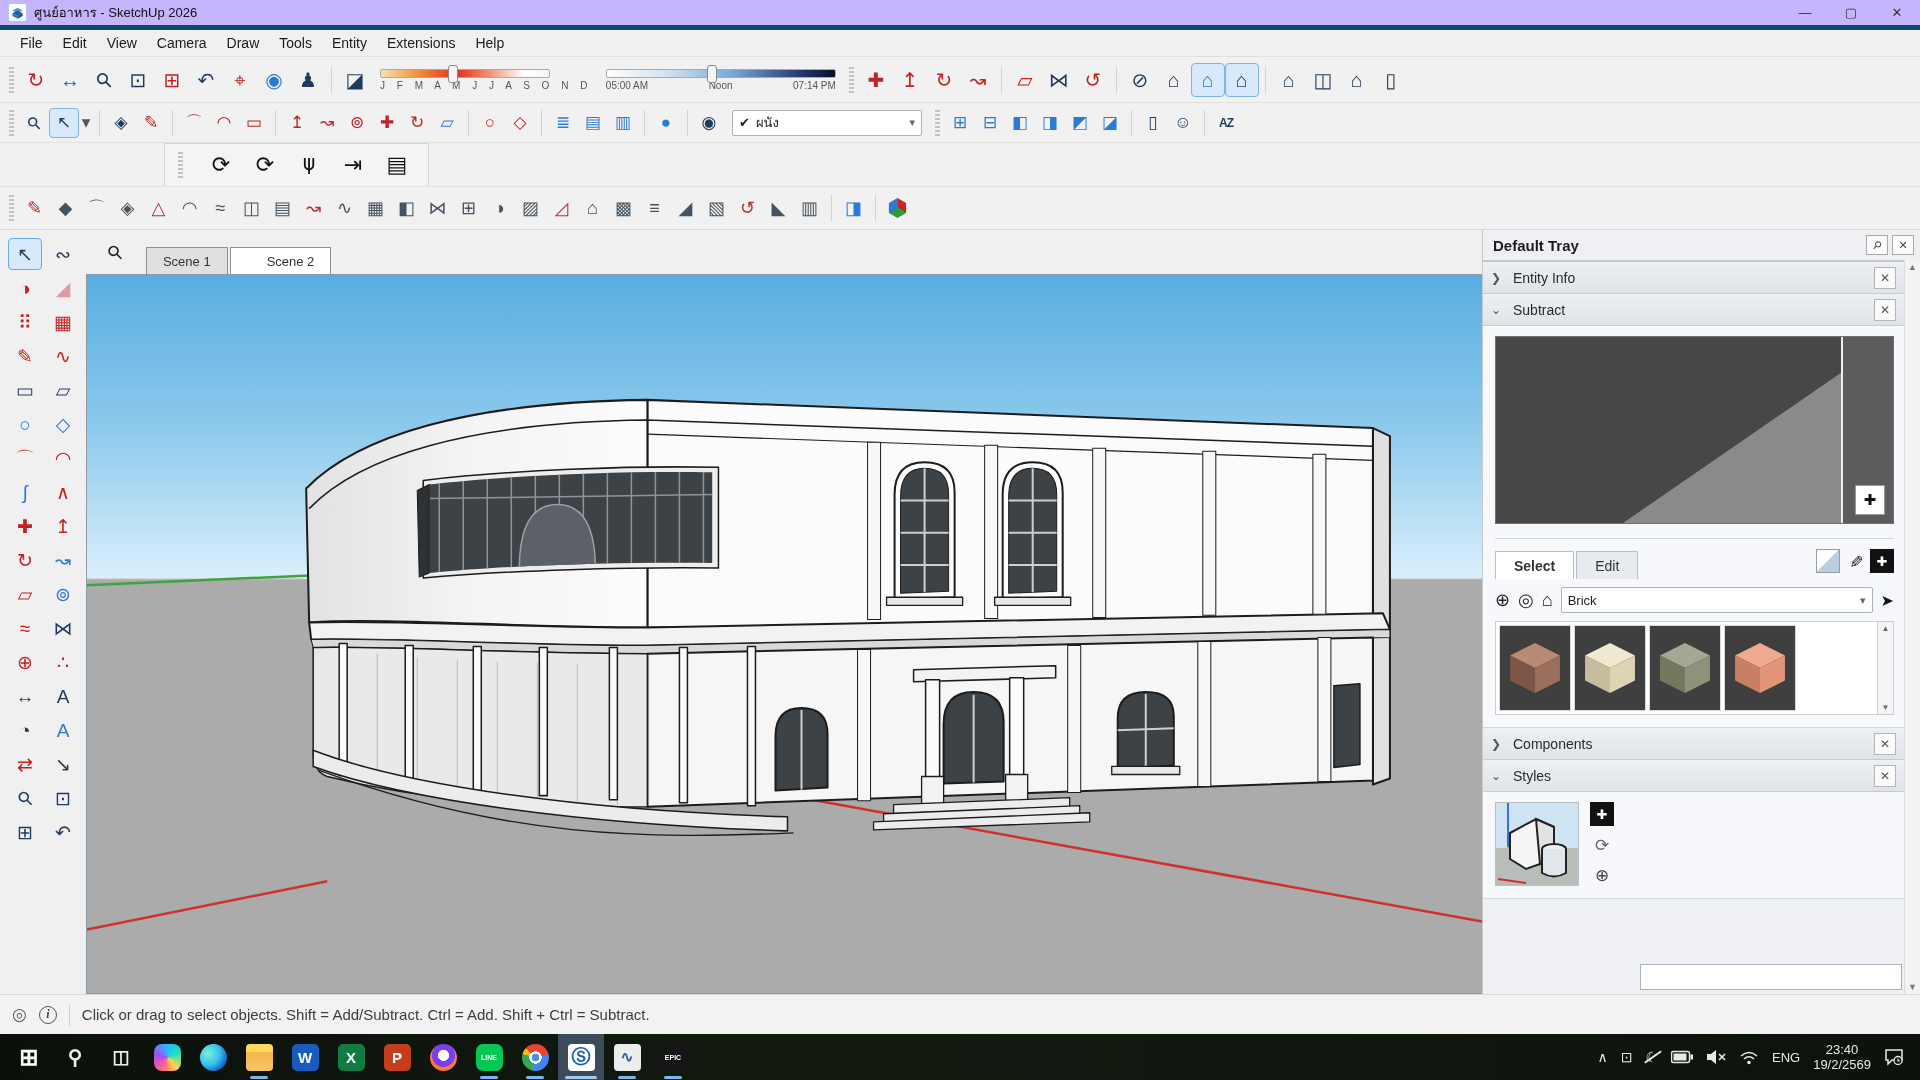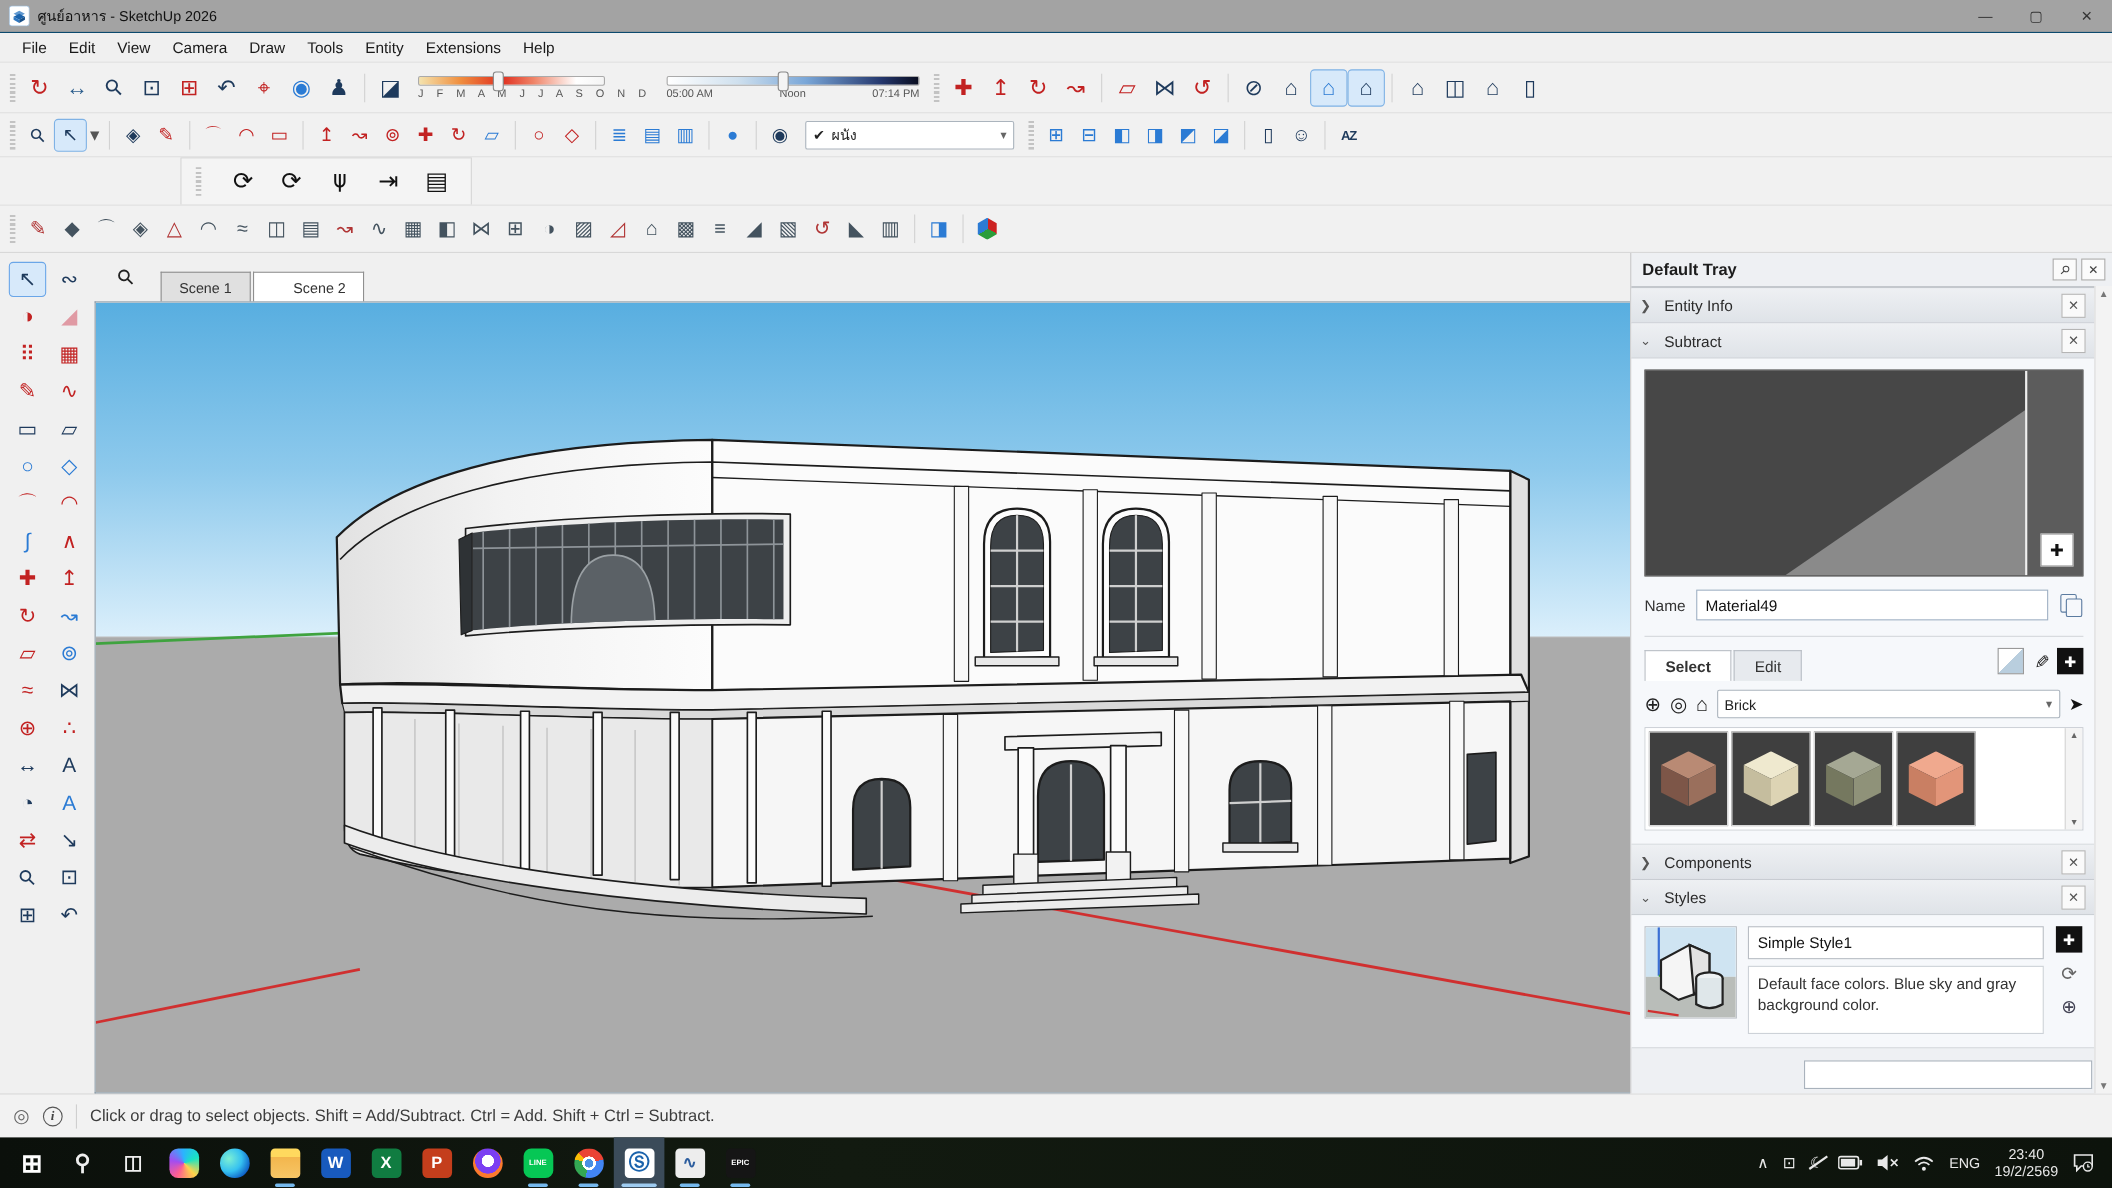--- a/index.html
+++ b/index.html
@@ -1,20 +1,20 @@
 <!DOCTYPE html>
 <html><head>
 <meta charset="utf-8">
 <style>
   * { margin:0; padding:0; box-sizing:border-box; }
   html,body { width:1920px; height:1080px; overflow:hidden; }
   body { font-family:"Liberation Sans","DejaVu Sans",sans-serif; background:#f0f0f0; display:flex; flex-direction:column; font-size:14px; color:#222; }
 
   
-  .titlebar { height:30px; background:#a3a3a3; display:flex; align-items:center; padding-left:8px; border-bottom:1px solid #0c4a6e; }
+  .titlebar { height:30px; background:#c4b5fd; display:flex; align-items:center; padding-left:8px; border-bottom:5px solid #0c4a6e; }
   .titlebar .logo { width:19px; height:19px; margin-right:7px; }
   .titlebar .title { font-size:13px; color:#111; }
   .win-controls { margin-left:auto; display:flex; height:100%; }
   .win-btn { width:46px; height:100%; border:none; background:transparent; font-size:13px; color:#333; cursor:pointer; }
 
   
   .menubar { height:26px; background:#f0f0f0; display:flex; align-items:center; padding-left:10px; }
   .menu-item { border:none; background:transparent; padding:3px 10px; font-size:14px; color:#1a1a1a; cursor:pointer; }
 
   
@@ -807,25 +807,20 @@
         <span class="chev">⌄</span>
         <span class="section-title">Subtract</span>
         <button class="xbtn">✕</button>
       </div>
 
       <div class="panel-body">
         <div class="mat-preview">
           <span class="mat-tri"></span>
           <span class="mat-strip"></span>
           <button class="mat-zoom">✚</button>
-        </div>
-        <div class="name-row">
-          <span class="l-bl lbl">Name</span>
-          <input class="name-input" value="Material49" style="">
-          <button class="copy-icon"></button>
         </div>
         <div class="mat-divider"></div>
         <div class="tab-row">
           <button class="mtab active"><span>Select</span></button>
           <button class="mtab"><span>Edit</span></button>
           <div class="tab-tools">
             <button class="swatch"></button>
             <button class="dropper">✎</button>
             <button class="newmat">✚<i>▾</i></button>
           </div>
@@ -898,24 +893,20 @@
               <rect y="45" width="82" height="37" fill="#b9bdb9"></rect>
             <line x1="12" y1="0" x2="12" y2="44" stroke="#3b6fd4" stroke-width="2"></line>
             <line x1="12" y1="44" x2="70" y2="52" stroke="#3fa33f" stroke-width="2"></line>
             <line x1="2" y1="76" x2="30" y2="80" stroke="#d03030" stroke-width="2"></line>
             <path d="M14,30 L40,16 L58,24 L58,56 L30,66 L14,56 Z" fill="#f5f5f5" stroke="#222" stroke-width="2"></path>
             <path d="M40,16 L58,24 L58,56 L44,61 Z" fill="#e2e2e2" stroke="#222" stroke-width="2"></path>
             <ellipse cx="58" cy="46" rx="12" ry="5" fill="#eef2f4" stroke="#222" stroke-width="2"></ellipse>
             <path d="M46,46 L46,70 Q58,77 70,70 L70,46" fill="#dfe7ea" stroke="#222" stroke-width="2"></path>
           </svg>
         </div>
-        <div class="style-main">
-          <input class="style-name" value="Simple Style1" style="">
-          <div class="style-desc">Default face colors. Blue sky and gray background color.</div>
-        </div>
         <div class="style-tools">
           <button class="newmat">✚<i>▾</i></button>
           <button class="refresh">⟳</button>
           <button class="update">⊕</button>
         </div>
       </div>
 
       <input class="measure-box" style="">
     </div>
 

